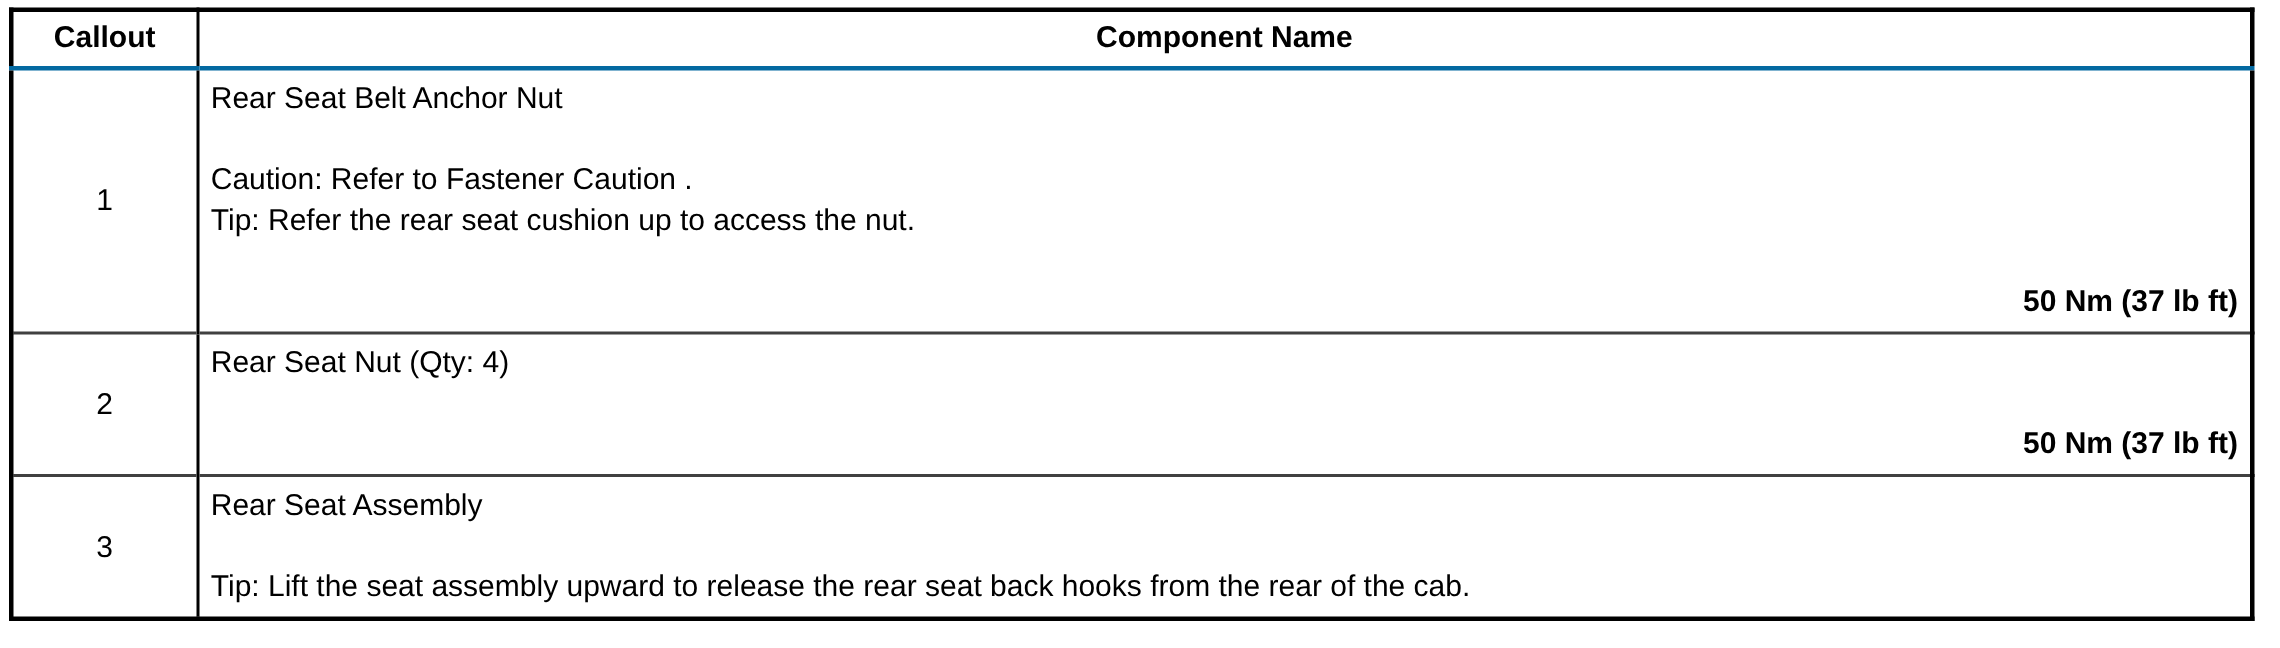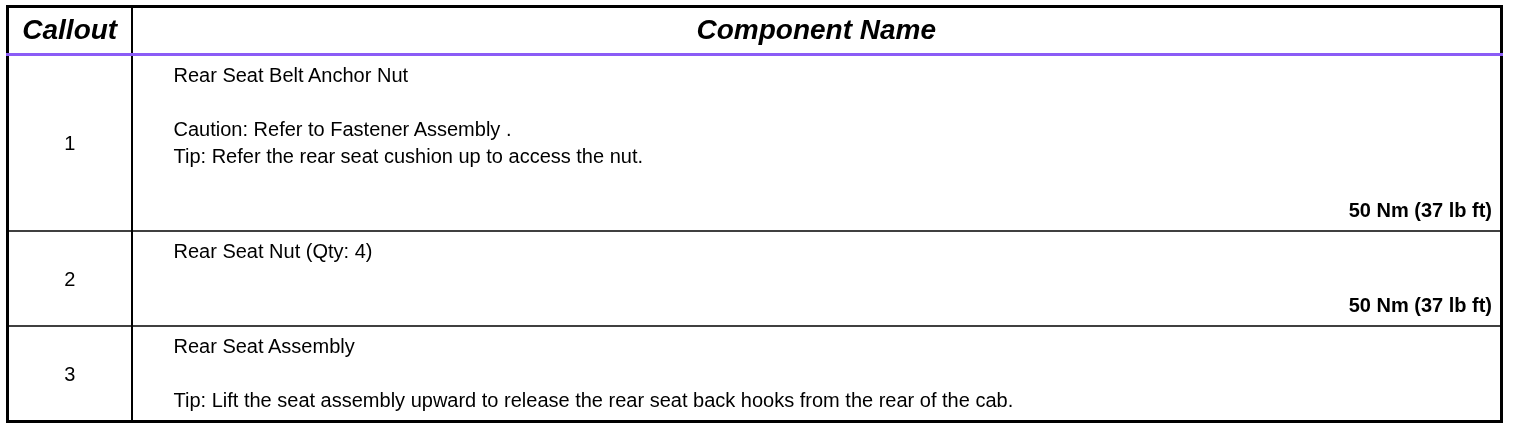--- a/index.html
+++ b/index.html
@@ -27,28 +27,27 @@
     border-collapse: collapse;
     table-layout: fixed;
     width: 1494px;
     border: 3px solid #000;
   }
 
   table.callout-table col.col-callout { width: 124px; }
   table.callout-table col.col-name { width: 1370px; }
 
   thead th {
-    border-bottom: 3px solid #8b5cf6;
+    border-bottom: 3px solid #0369a1;
     padding: 6px 0 7px 0;
-    font-size: 28px;
+    font-size: 20px;
     font-weight: bold;
     line-height: 1.15;
     text-align: center;
     vertical-align: middle;
-    font-style: italic;
   }
   thead th.th-callout {
     border-right: 2px solid #000;
   }
 
   tbody td {
     border-top: 2px solid #404040;
     font-size: 20px;
     line-height: 1.0;
     vertical-align: top;
@@ -68,21 +67,20 @@
   td.cell-name {
     padding: 6px 8px 6px 8px;
     text-align: left;
   }
 
   .line {
     display: block;
     font-size: 20px;
     line-height: 27px;
     white-space: nowrap;
-    margin-left: 33px;
   }
   .line.spacer-before {
     margin-top: 27px;
   }
   .lbl {
     font-weight: normal;
   }
   .torque {
     font-weight: bold;
     text-align: right;
@@ -102,21 +100,21 @@
         <th class="th-callout">Callout</th>
         <th class="th-name">Component Name</th>
       </tr>
     </thead>
     <tbody>
 
       <tr>
         <td class="cell-callout">1</td>
         <td class="cell-name">
           <span class="line">Rear Seat Belt Anchor Nut</span>
-          <span class="line spacer-before"><span class="lbl">Caution</span><span>: </span><span>Refer to Fastener Assembly .</span></span>
+          <span class="line spacer-before"><span class="lbl">Caution</span><span>: </span><span>Refer to Fastener Caution .</span></span>
           <span class="line"><span class="lbl">Tip:</span><span> Refer the rear seat cushion up to access the nut.</span></span>
           <span class="line spacer-before torque">50 Nm (37 lb ft)</span>
         </td>
       </tr>
 
       <tr>
         <td class="cell-callout">2</td>
         <td class="cell-name">
           <span class="line">Rear Seat Nut (Qty: 4)</span>
           <span class="line spacer-before torque">50 Nm (37 lb ft)</span>

